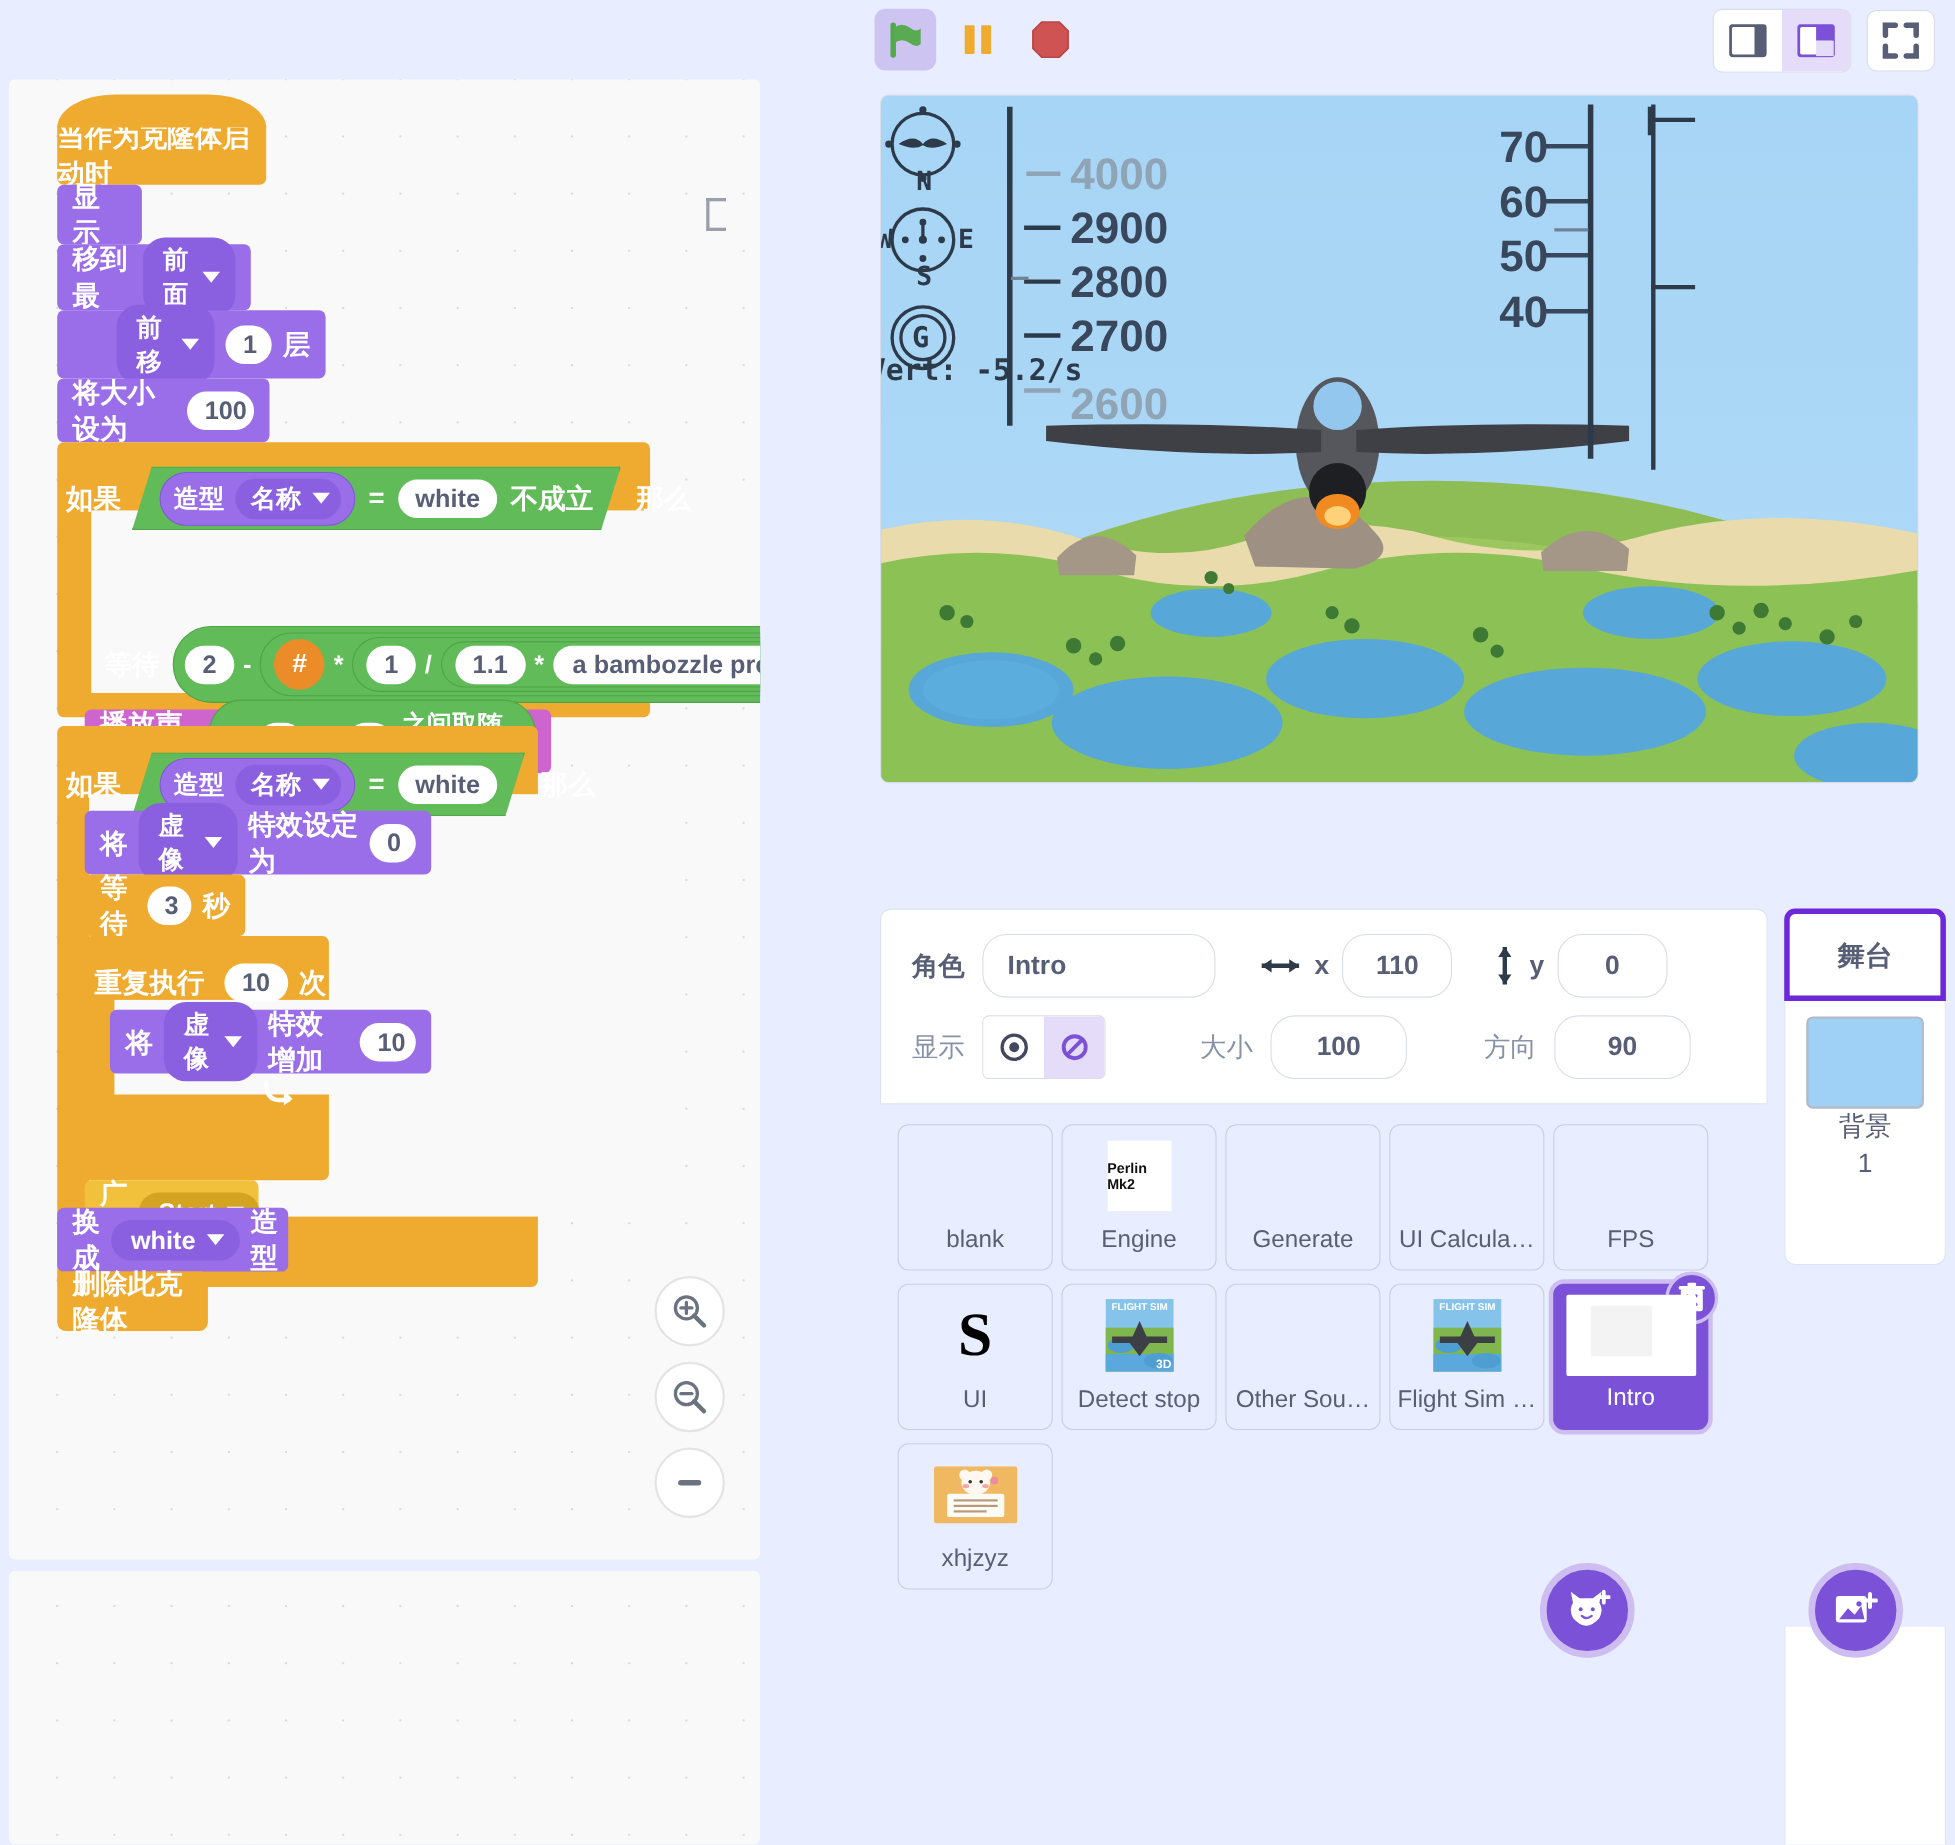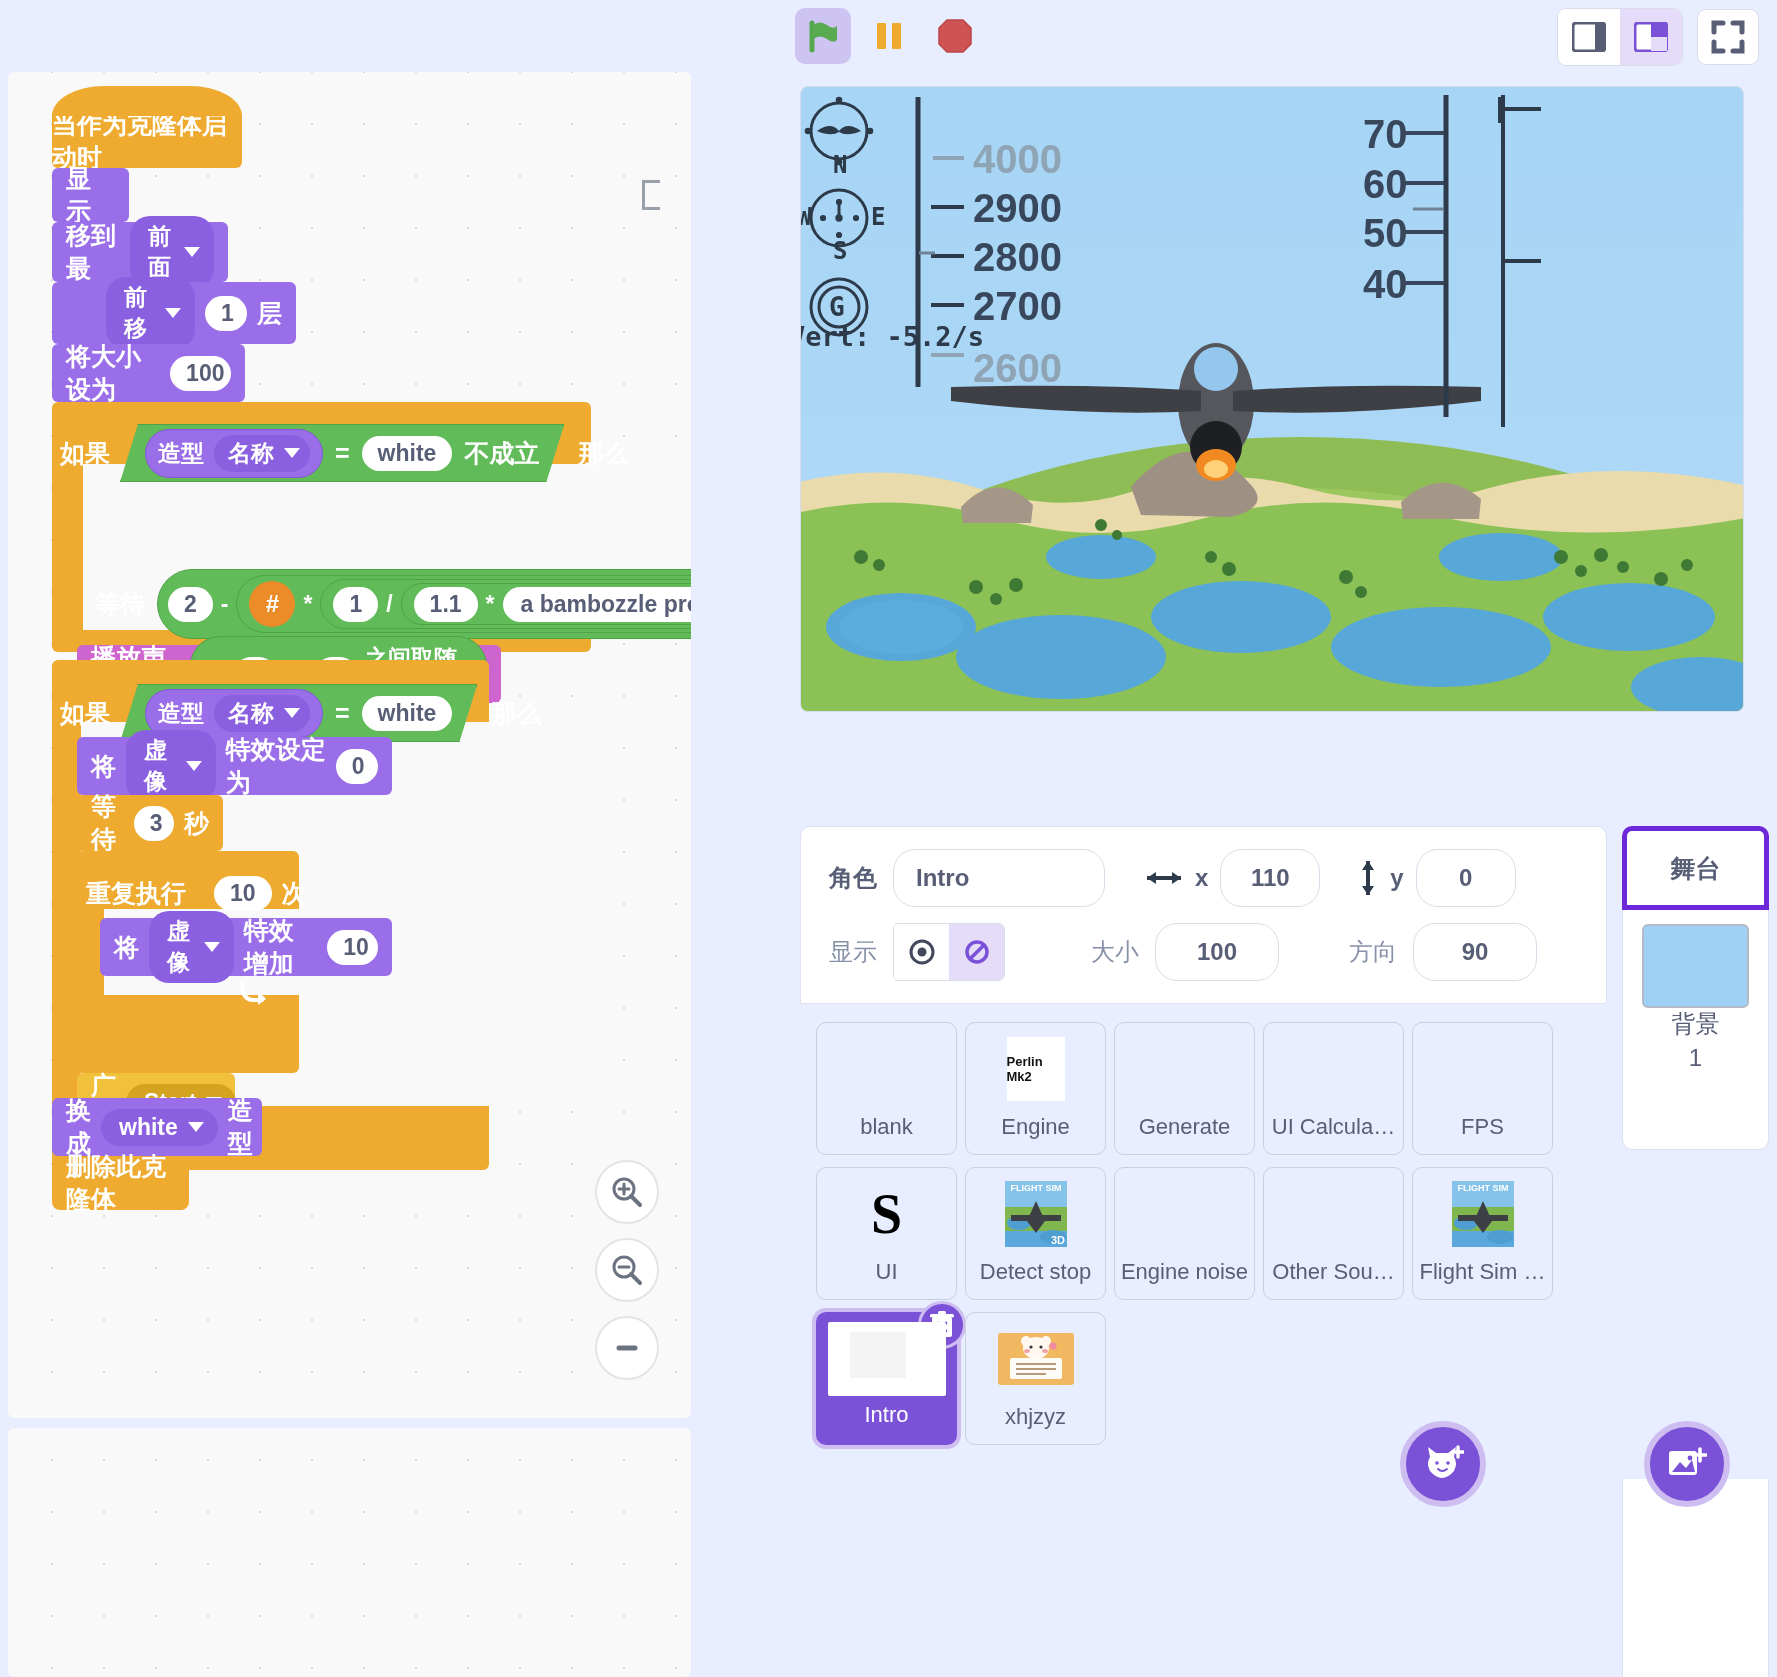--- a/index.html
+++ b/index.html
@@ -471,21 +471,21 @@
 
     <div class="stackblk bcontrol" style="left:69px; top:723px; width:146px; height:56px;">
       <span>等待</span>
       <span class="roundfield">3</span>
       <span>秒</span>
     </div>
 
     <div style="position:absolute; left:69px; top:779px; width:222px; height:222px; background:#eeab30; border-radius:6px;"></div>
     <div style="position:absolute; left:96px; top:837px; width:300px; height:86px; background:#f9f9f9;"></div>
     <div class="blk" style="left:78px; top:793px; height:56px;">
-      <span style="margin-right:28px;">重复执行</span>
+      <span style="margin-right:18px;">重复执行</span>
       <span class="roundfield">10</span>
       <span style="margin-left:10px;">次</span>
     </div>
 
     <div class="stackblk blooks" style="left:92px; top:846px; width:292px; height:58px;">
       <span>将</span>
       <span class="dropfield dd-purple">
         <span>虚像</span>
         <i class="caret"></i>
       </span>
@@ -777,24 +777,20 @@
             <ellipse cx="48" cy="56" rx="13" ry="7" fill="#4e9ed2"></ellipse>
             <path d="M31 20 L40 40 L31 52 L22 40 Z" fill="#3c3f44"></path>
             <path d="M6 34 L56 34 L56 40 L6 40 Z" fill="#3c3f44"></path>
             <text x="31" y="10" font-size="9" font-family="Liberation Sans" font-weight="bold" fill="#fff" text-anchor="middle">FLIGHT SIM</text>
             <text x="46" y="63" font-size="11" font-family="Liberation Sans" font-weight="bold" fill="#fff">3D</text>
           </svg>
         </span>
         <span class="sprite-name">Detect stop</span>
       </div>
 
-      <div class="sprite-item">
-        <span class="sprite-thumb"></span>
-        <span class="sprite-name">Engine noise</span>
-      </div>
 
       <div class="sprite-item">
         <span class="sprite-thumb"></span>
         <span class="sprite-name">Other Sou…</span>
       </div>
 
       <div class="sprite-item">
         <span class="sprite-thumb">
           <svg width="62" height="66" viewBox="0 0 62 66">
             <rect width="62" height="66" fill="#86c3ea"></rect>

